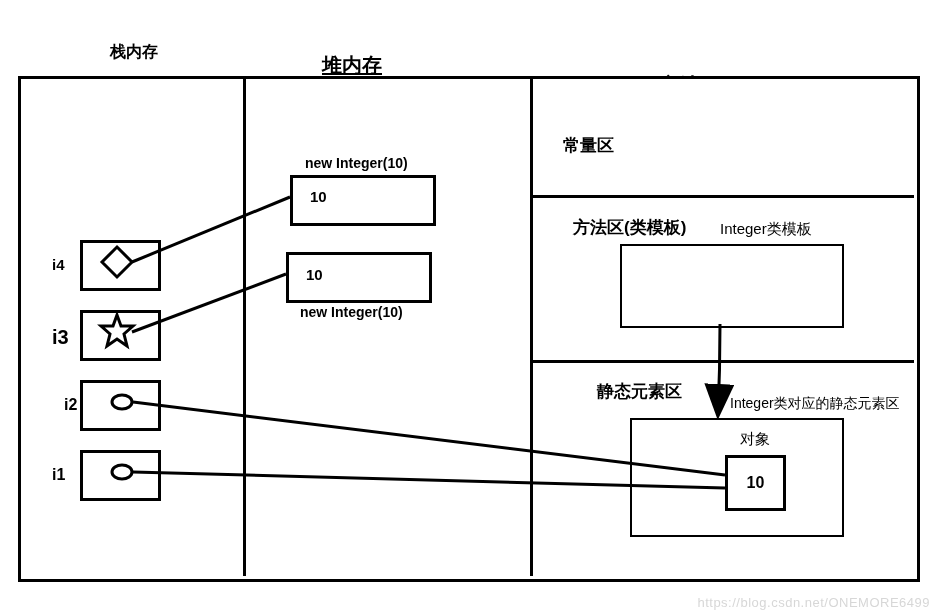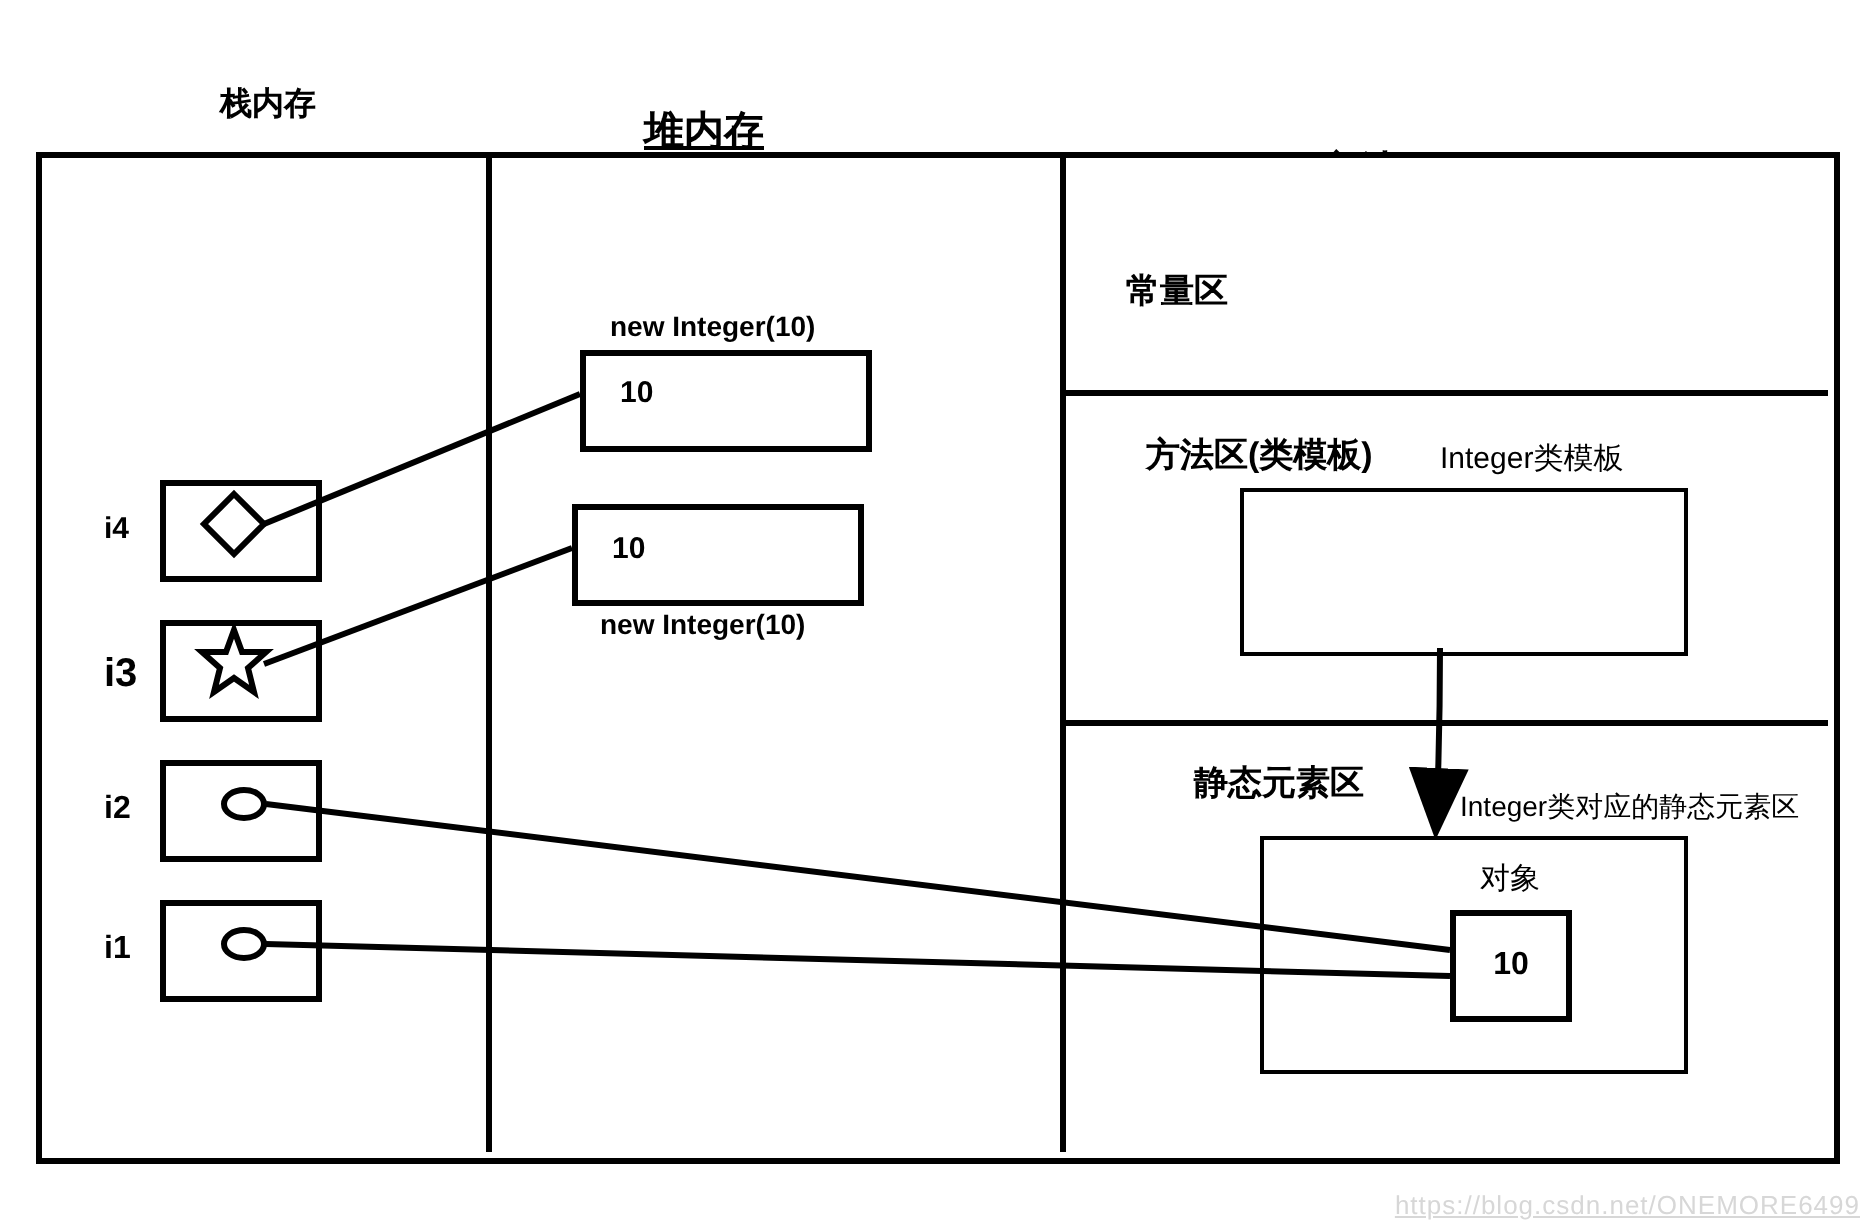--- a/index.html
+++ b/index.html
@@ -28,21 +28,20 @@
     background: #fff;
   }
   .watermark {
     position: absolute;
     right: 6px;
     bottom: 4px;
     font-size: 13px;
     color: #d7d7d7;
     font-family: Arial, sans-serif;
     letter-spacing: 0.5px;
-    text-decoration: underline;
   }
   svg.connector {
     position: absolute;
     left: 0;
     top: 0;
     width: 936px;
     height: 614px;
     pointer-events: none;
   }
   .center-text {
@@ -85,21 +84,21 @@
 <div class="box" style="left:286px; top:252px; width:140px; height:45px;"></div>
 <div class="label" style="left:306px; top:266px; font-size:15px;">10</div>
 <div class="label" style="left:300px; top:304px; font-size:14px; font-weight:bold;">new Integer(10)</div>
 
 <div class="label" style="left:52px; top:256px; font-size:15px;">i4</div>
 <div class="box" style="left:80px; top:240px; width:75px; height:45px;"></div>
 
 <div class="label" style="left:52px; top:326px; font-size:20px;">i3</div>
 <div class="box" style="left:80px; top:310px; width:75px; height:45px;"></div>
 
-<div class="label" style="left:52px; top:396px; font-size:16px;">i2</div>
+<div class="label" style="left:64px; top:396px; font-size:16px;">i2</div>
 <div class="box" style="left:80px; top:380px; width:75px; height:45px;"></div>
 
 <div class="label" style="left:52px; top:466px; font-size:16px;">i1</div>
 <div class="box" style="left:80px; top:450px; width:75px; height:45px;"></div>
 
 <svg class="connector">
 
   <path d="M 117 247 L 132 262 L 117 277 L 102 262 Z" fill="none" stroke="#000" stroke-width="3"></path>
 
   <path d="M 117 315 L 121 326 L 133 326 L 124 334 L 127 346 L 117 339 L 107 346 L 110 334 L 101 326 L 113 326 Z" fill="none" stroke="#000" stroke-width="3"></path>

